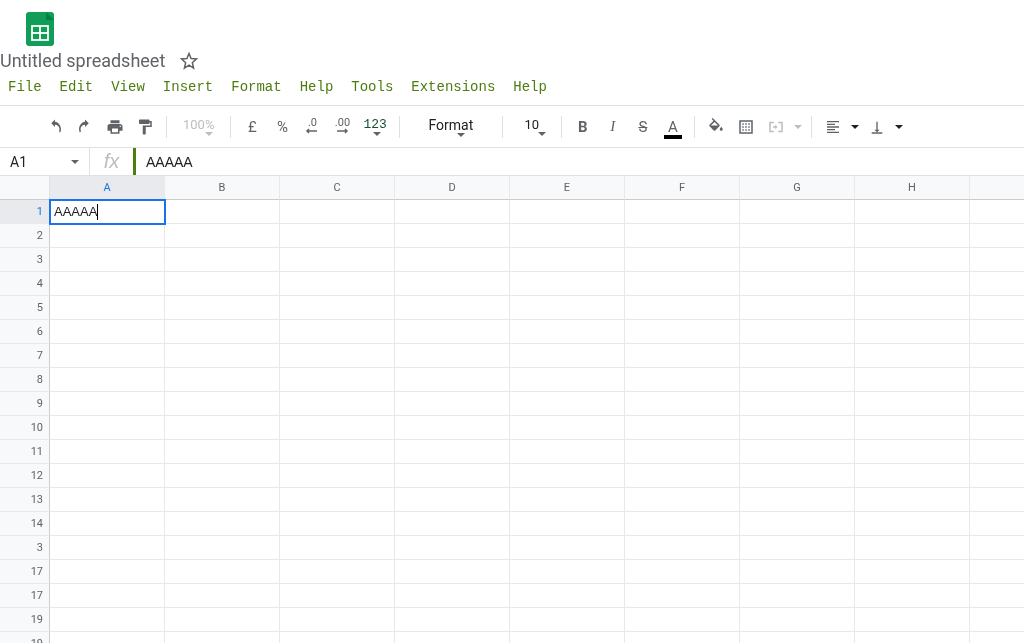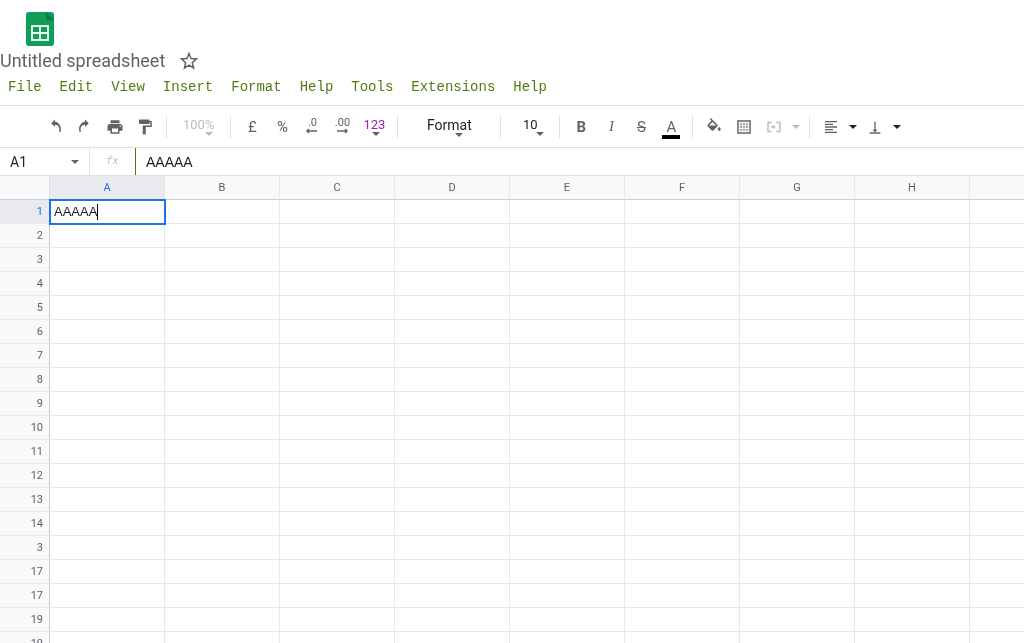--- a/index.html
+++ b/index.html
@@ -23,21 +23,21 @@
     .tb-dropdown { display: flex; align-items: center; padding: 0 6px; cursor: pointer; flex-direction: column; }
     .tb-dropdown .caret { margin-left: 20px; }
     .caret { width: 0; height: 0; border-left: 4px solid transparent; border-right: 4px solid transparent; border-top: 4px solid #5f6368; }
     .caret.light { border-top-color: #bdbdbd; }
     .caret.dark { border-top-color: #202124; }
     .text-color-btn { position: relative; }
     .text-color-underline { position: absolute; bottom: 2px; left: 6px; right: 6px; height: 4px; background: #000; }
     
     .formula-bar { display: flex; align-items: center; border-bottom: 1px solid #e0e0e0; height: 28px; }
     .name-box { width: 90px; display: flex; align-items: center; justify-content: space-between; padding: 0 10px; border-right: 1px solid #e0e0e0; height: 100%; font-size: 14px; }
-    .fx { width: 46px; display: flex; align-items: center; justify-content: center; font-style: italic; color: #bdbdbd; font-size: 10px; border-right: 1px solid #4d7c0f; height: 100%; font-family: Liberation Mono, monospace; }
+    .fx { width: 46px; display: flex; align-items: center; justify-content: center; font-style: italic; color: #bdbdbd; font-size: 20px; border-right: 3px solid #4d7c0f; height: 100%; font-family: Liberation Sans, sans-serif; }
     .formula-input { flex: 1; padding: 0 10px; font-size: 14px; font-family: Arial, sans-serif; }
     
     .grid-container { display: flex; overflow: hidden; }
     .row-headers { display: flex; flex-direction: column; }
     .corner { width: 50px; height: 24px; background: #f8f9fa; border-right: 1px solid #e0e0e0; border-bottom: 1px solid #cccccc; }
     .row-header { width: 50px; height: 24px; display: flex; align-items: center; justify-content: flex-end; padding-right: 6px; font-size: 11px; color: #5f6368; border-right: 1px solid #cccccc; border-bottom: 1px solid #e8e8e8; background: #f8f9fa; }
     .col-headers { display: flex; }
     .col-header { width: 115px; height: 24px; display: flex; align-items: center; justify-content: center; font-size: 11px; color: #5f6368; border-right: 1px solid #e8e8e8; border-bottom: 1px solid #cccccc; background: #f8f9fa; }
     .col-header.selected { background: #e8eaed; color: #1a73e8; }
     .grid { display: flex; flex-direction: column; }
@@ -129,21 +129,21 @@
   </div>
   <div class="tb-btn">
     <span style="display:flex;flex-direction:column;align-items:center;font-size:11px;line-height:9px;">
         <span>.00</span>
         <svg width="14" height="8" viewBox="0 0 14 8">
           <path d="M2 4 L12 4 M10 2 L12 4 L10 6" stroke="#5f6368" stroke-width="1.5" fill="none"></path>
         </svg>
       </span>
   </div>
   <div class="tb-dropdown">
-    <span style="font-size:13px;color:#a21caf;">123</span>
+    <span style="font-size:13px;color:#14532d;font-family:Liberation Mono, monospace;">123</span>
     <span class="caret" style="margin-left:4px;"></span>
   </div>
   <div class="tb-sep"></div>
   <div class="tb-dropdown" style="min-width:90px;">
     <span class="tb-font">Format</span>
     <span class="caret"></span>
   </div>
   <div class="tb-sep"></div>
   <div class="tb-dropdown" style="min-width:46px;">
     <span style="font-size:13px;color:#202124;padding:0 6px;">10</span>

